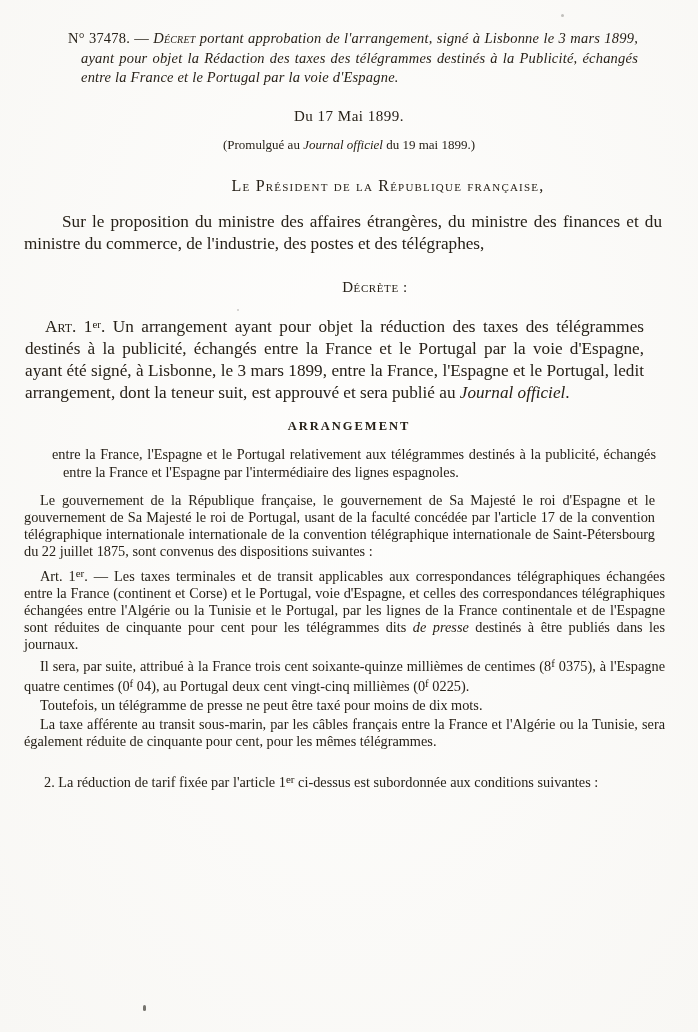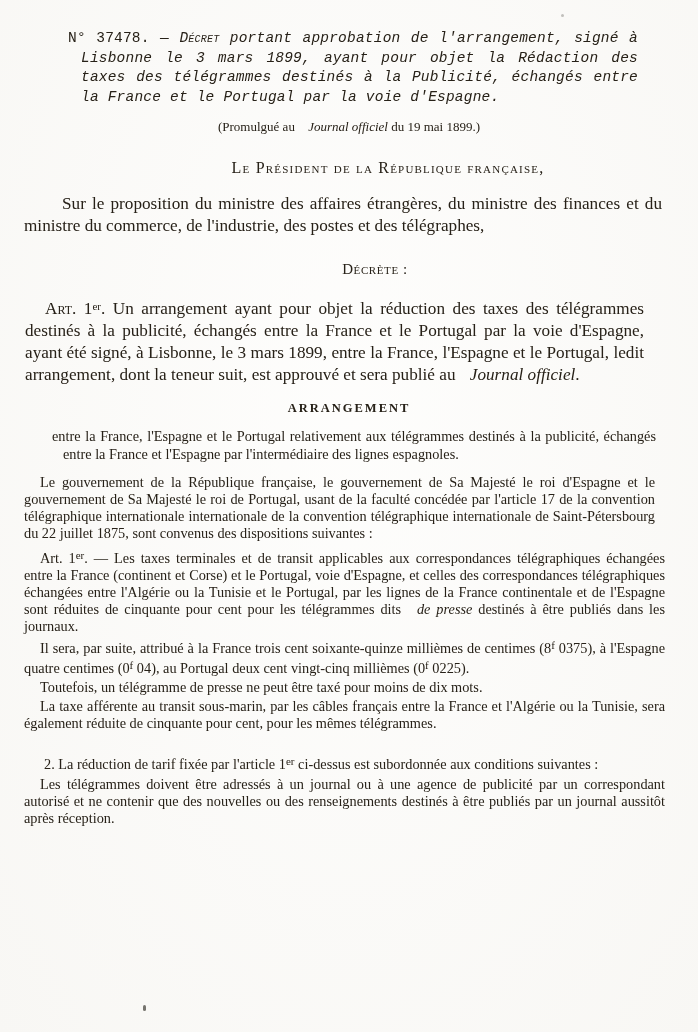--- a/index.html
+++ b/index.html
@@ -19,35 +19,34 @@
     width: 698px;
     height: 1032px;
     background:
       radial-gradient(ellipse at 50% 40%, rgba(255,255,255,0.6), rgba(0,0,0,0.015)),
       #fcfbf8;
     overflow: hidden;
   }
   p { margin: 0; text-align: center; }
 
   .sc  { font-variant: small-caps; }
-  .it  { font-style: italic; margin-left: 10px; }
+  .it  { font-style: italic; }
   .roman { font-style: normal; }
   .sup { font-size: 11px; vertical-align: 4px; }
 
   
   .hdr {
     margin: 29px 60px 0 68px;
     padding-left: 13px;
     text-indent: -13px;
     font-style: italic;
     font-size: 14.5px;
     line-height: 19.5px;
     text-align: justify;
     letter-spacing: 0.2px;
-    font-family: Liberation Mono, monospace;
   }
   .dateline {
     margin-top: 20px;
     text-align: center;
     font-size: 15px;
     letter-spacing: 0.5px;
   }
   .promulg {
     margin-top: 12px;
     text-align: center;
@@ -123,20 +122,21 @@
 </style>
 </head>
 <body>
 
 <div class="page">
 
   <p class="hdr">
     <span class="roman">N° 37478.</span><span class="roman"> — </span><span class="sc">Décret</span><span> portant approbation de l'arrangement, signé à Lisbonne le 3 mars 1899, ayant pour objet la Rédaction des taxes des télégrammes destinés à la Publicité, échangés entre la France et le Portugal par la voie d'Espagne.</span>
   </p>
 
+  <p class="dateline">Du 17 Mai 1899.</p>
 
   <p class="promulg">
     <span>(Promulgué au </span><span class="it">Journal officiel</span><span> du 19 mai 1899.)</span>
   </p>
 
   <p class="president">Le Président de la République française,</p>
 
   <p class="body-lg proposition">Sur le proposition du ministre des affaires étrangères, du ministre des finances et du ministre du commerce, de l'industrie, des postes et des télégraphes,</p>
 
   <p class="decrete">Décrète :</p>
@@ -160,19 +160,18 @@
   </p>
 
   <p class="body-sm p-norm">Toutefois, un télégramme de presse ne peut être taxé pour moins de dix mots.</p>
 
   <p class="body-sm p-norm">La taxe afférente au transit sous-marin, par les câbles français entre la France et l'Algérie ou la Tunisie, sera également réduite de cinquante pour cent, pour les mêmes télégrammes.</p>
 
   <p class="body-sm p-norm art2">
     <span>2. La réduction de tarif fixée par l'article 1</span><span class="sup">er</span><span> ci-dessus est subordonnée aux conditions suivantes :</span>
   </p>
 
-  <p class="body-sm p-norm conditions">Les télégrammes doivent être adressés à un journal ou à une agence de publicité par un correspondant autorisé et ne contenir que des nouvelles ou des renseignements destinés à être publiés par un journal aussitôt après réception.</p>
 
   <div class="speck speck-a"></div>
   <div class="speck speck-b"></div>
   <div class="speck speck-c"></div>
 
 </div>
 
 </body></html>

